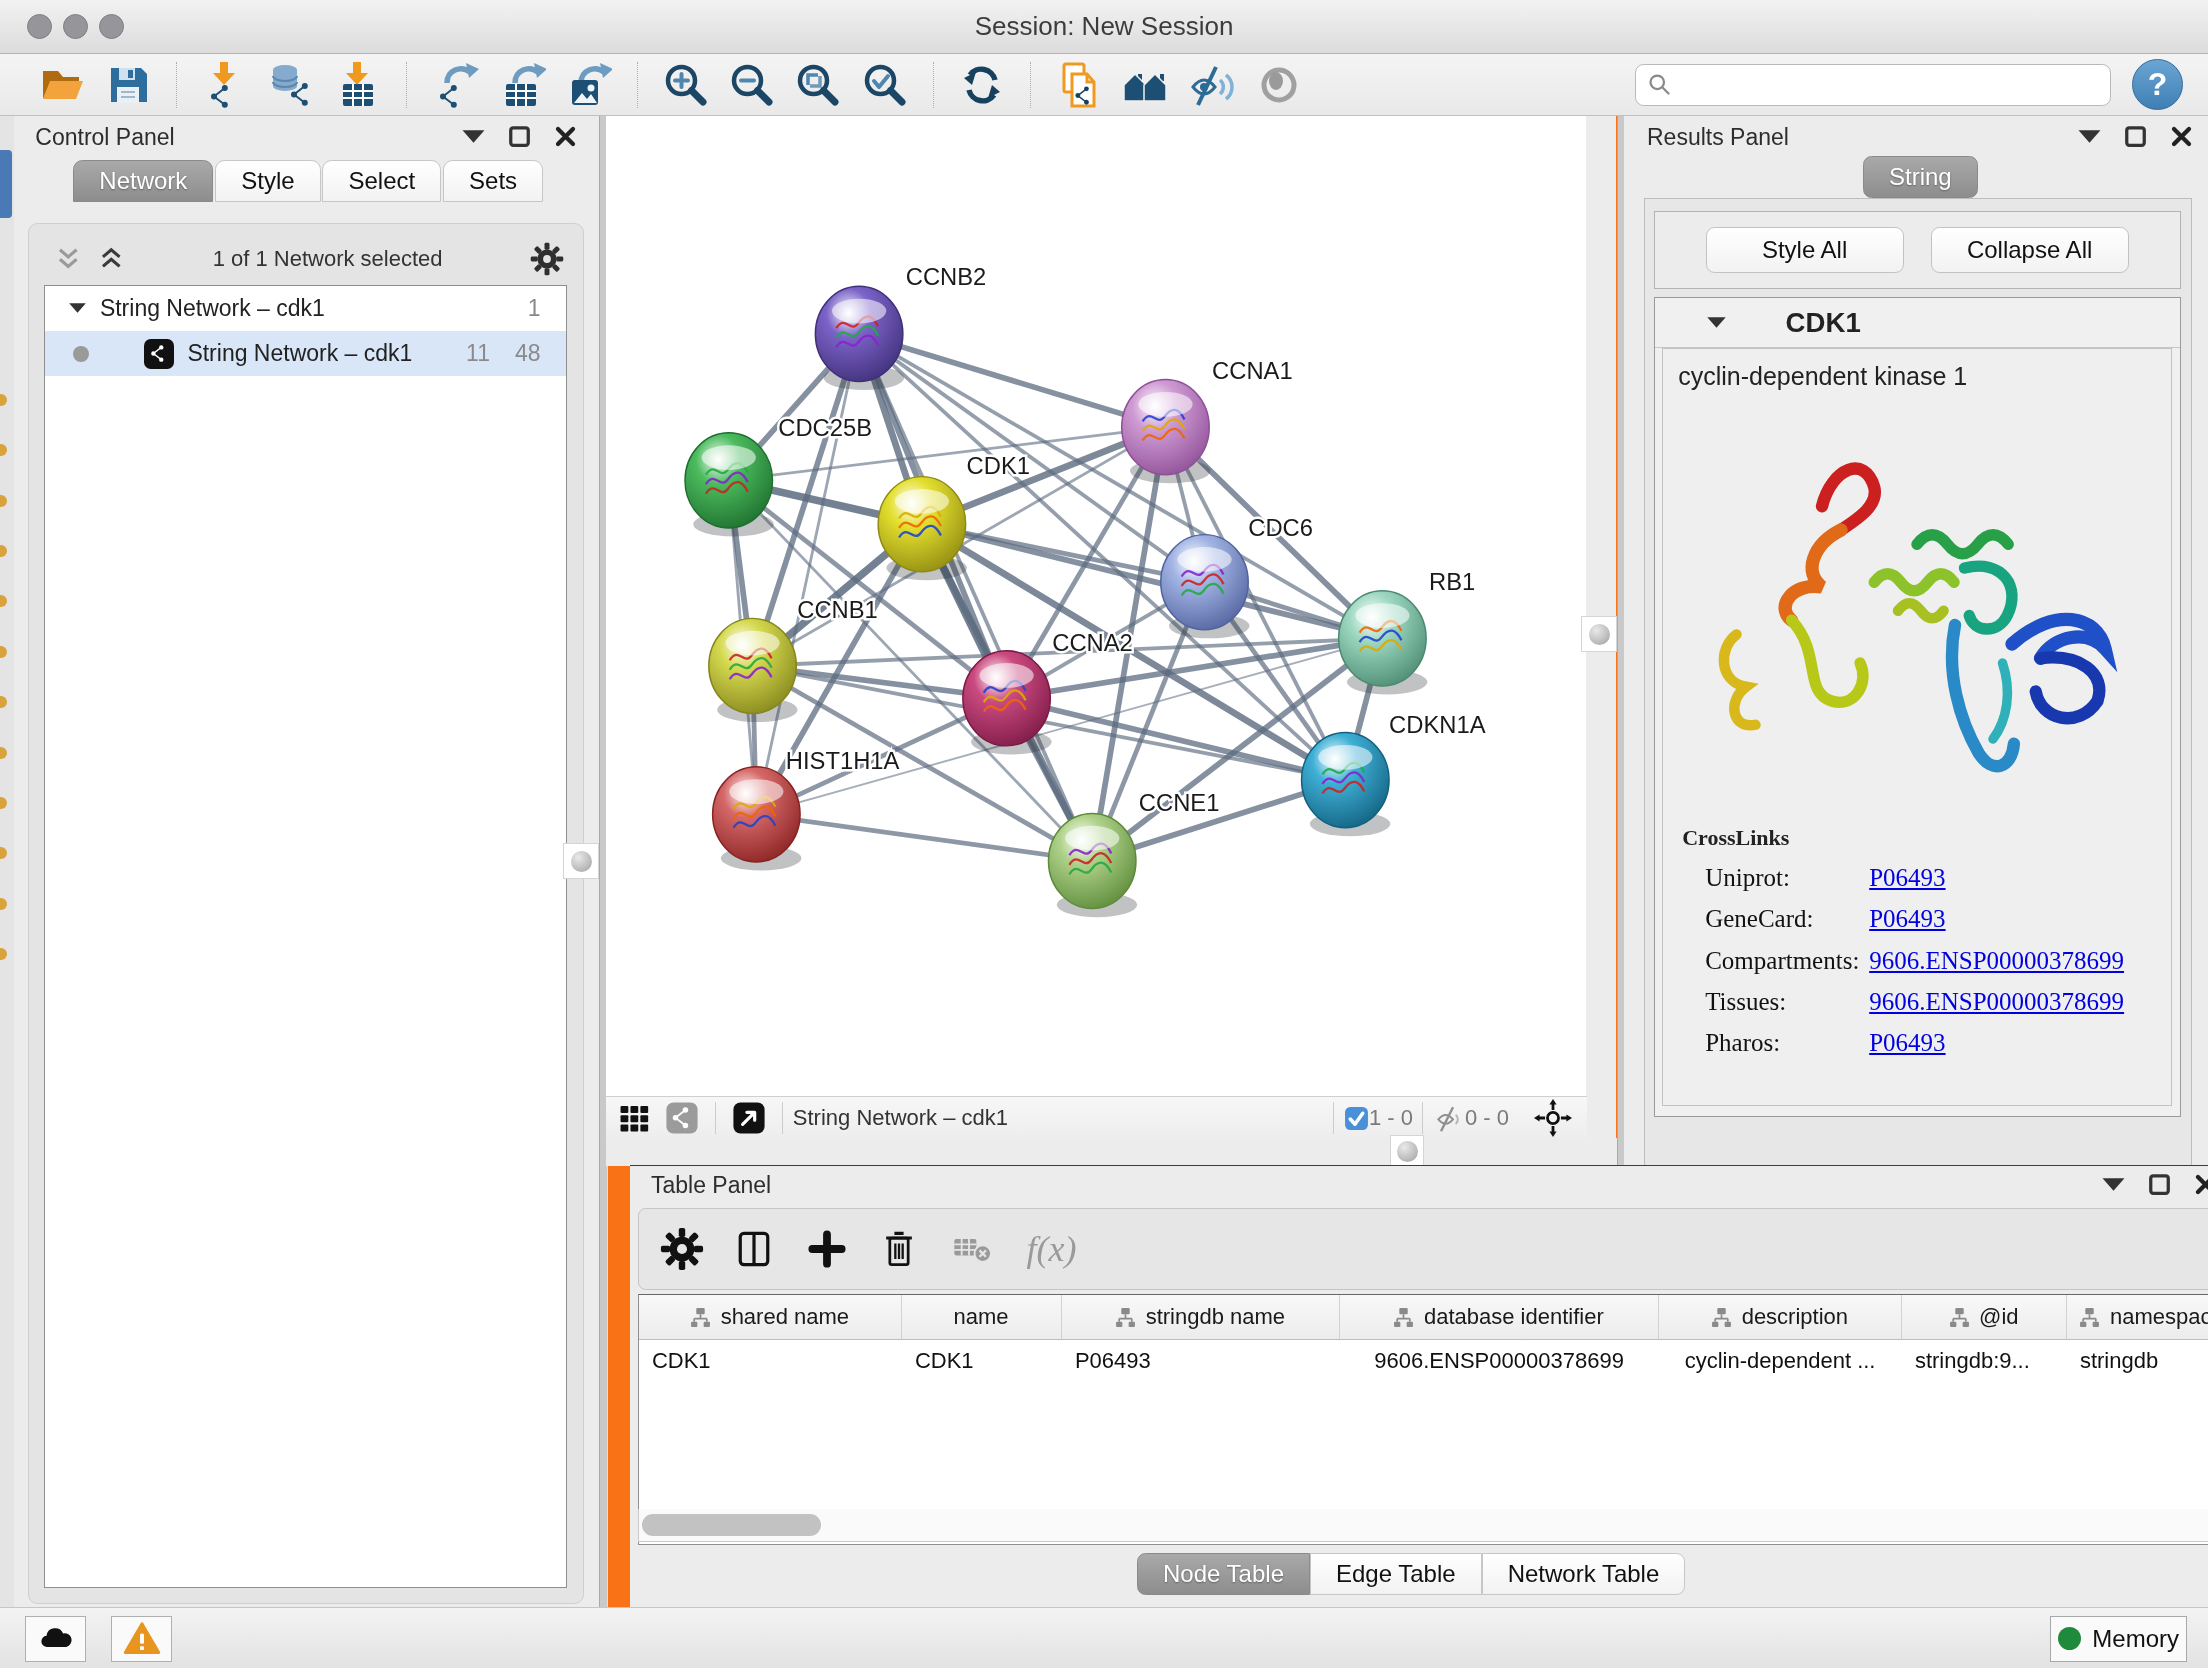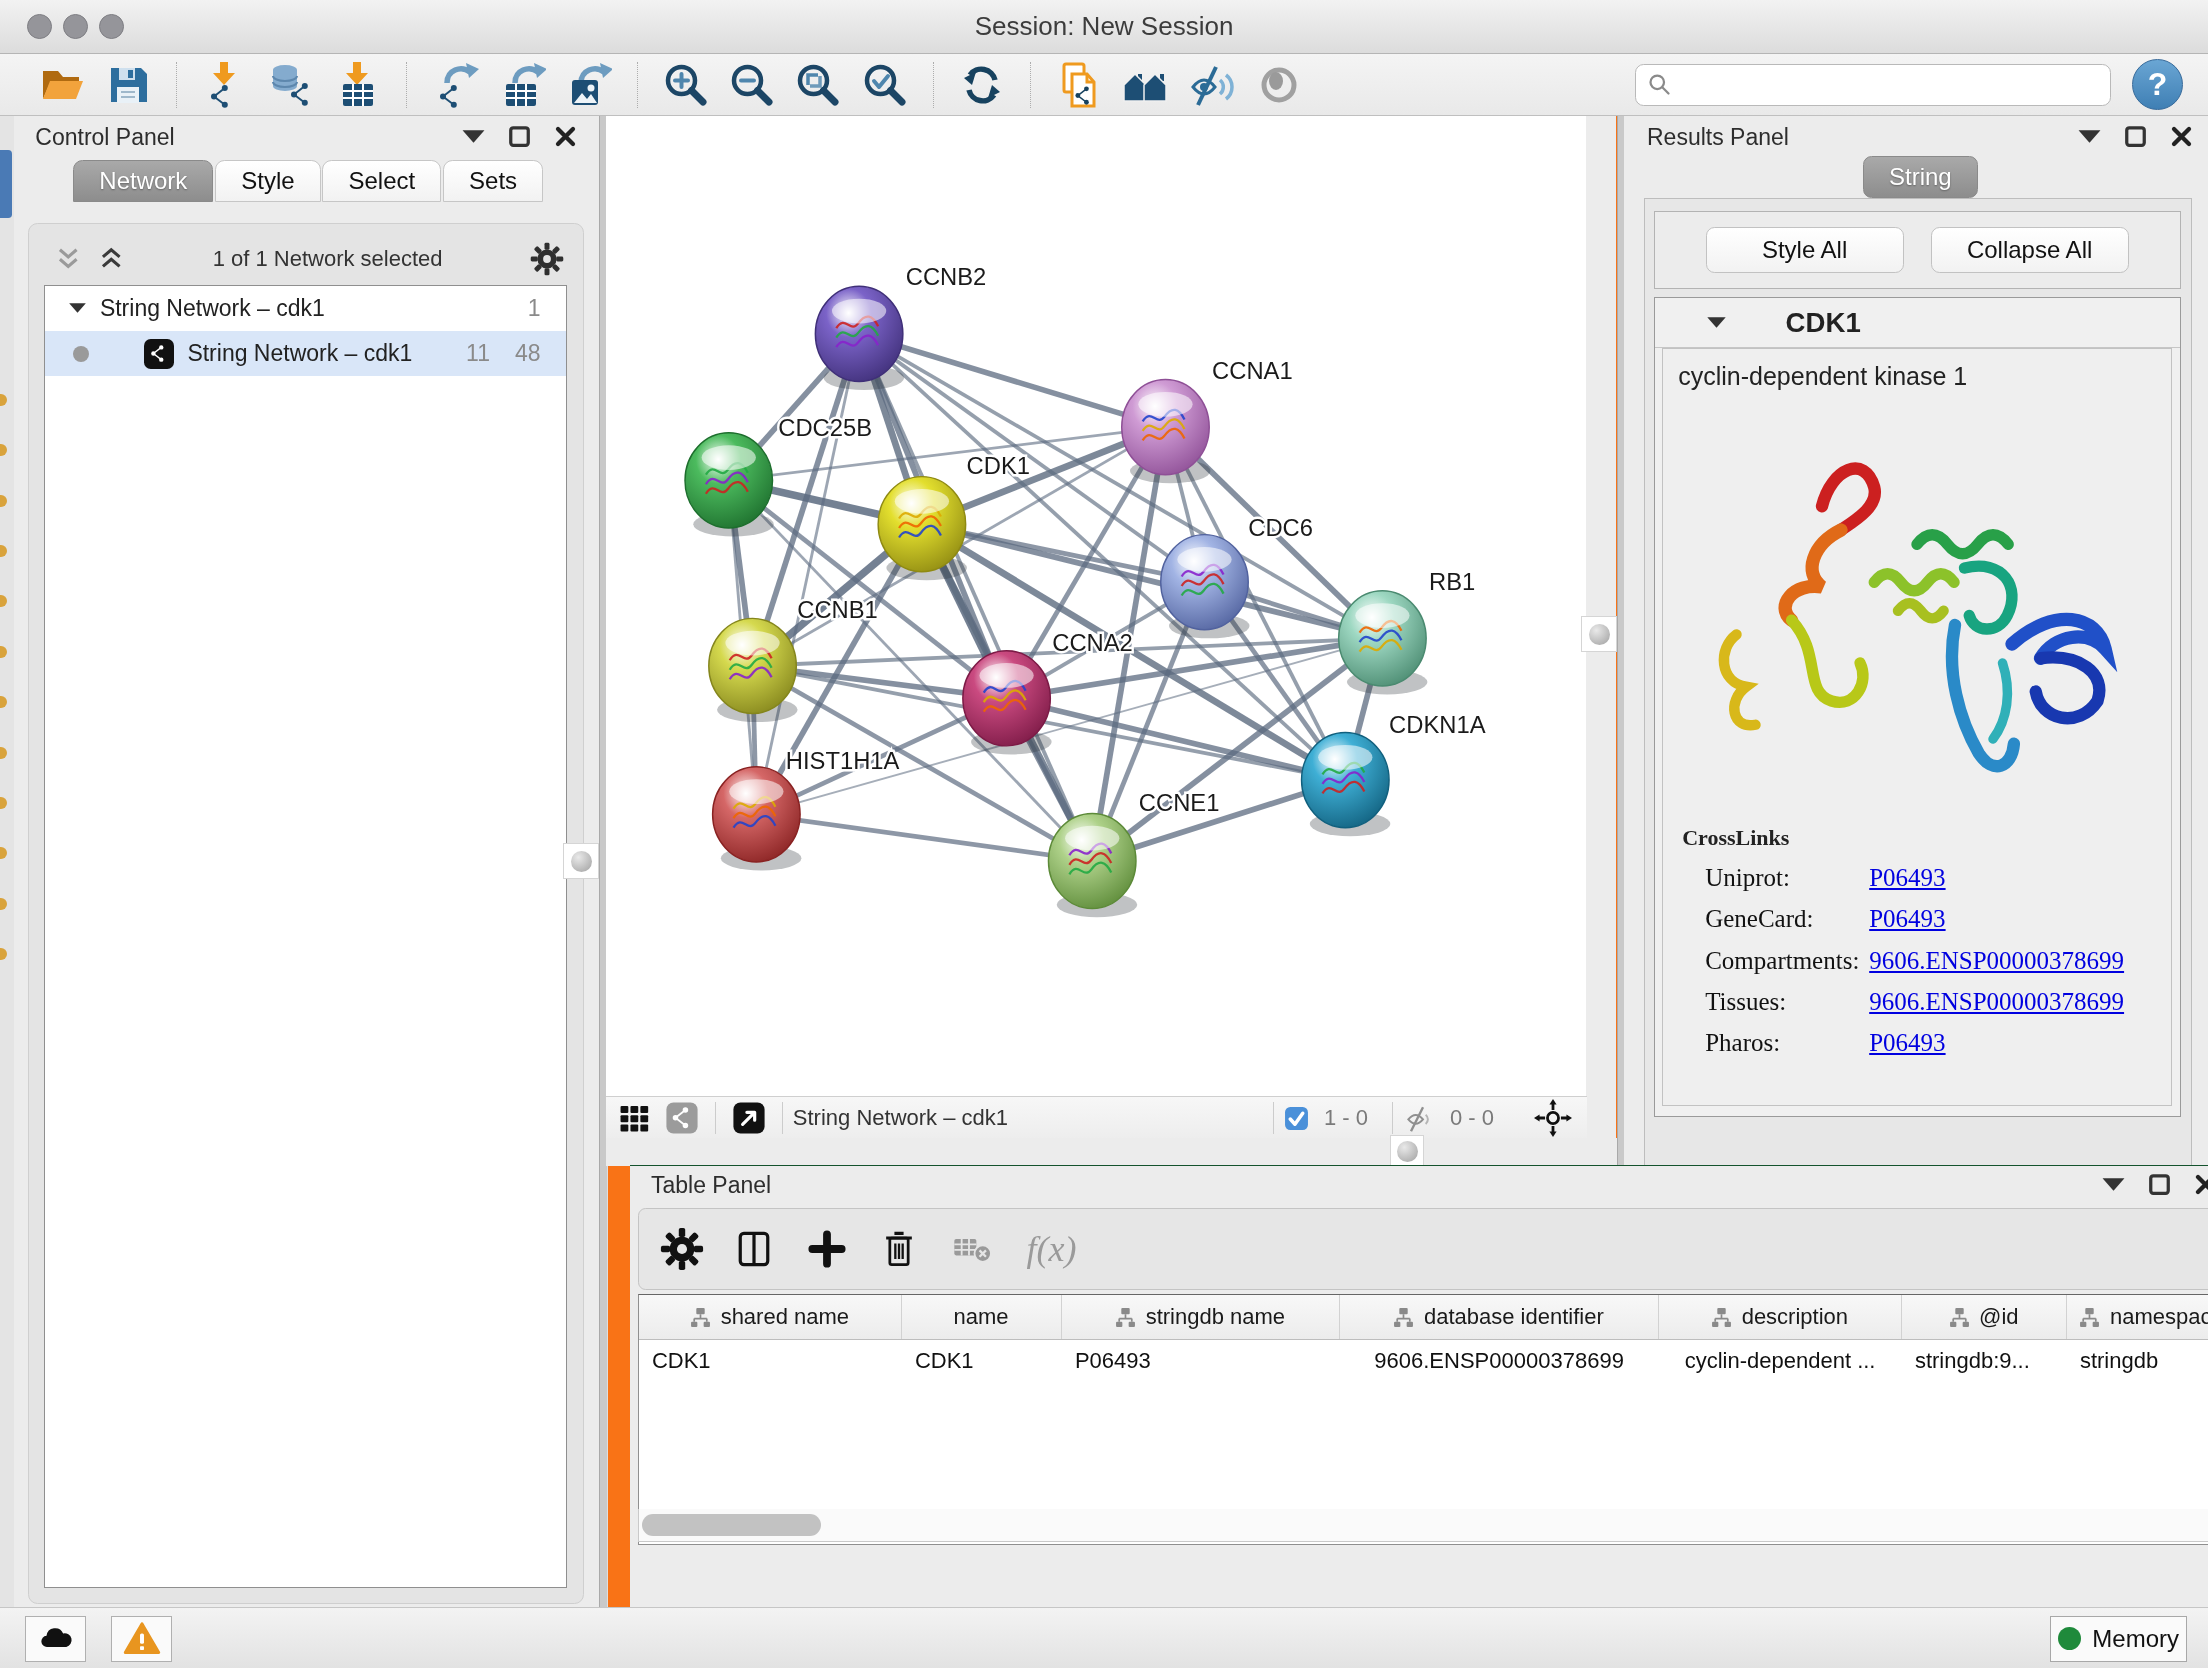--- a/index.html
+++ b/index.html
@@ -60,21 +60,21 @@
   .handle{width:34px;height:34px;background:#fff;border:1px solid #d5d5d5;display:flex;align-items:center;justify-content:center;}
   .handle .knob{width:21px;height:21px;border-radius:50%;background:radial-gradient(circle at 35% 30%,#e9e9e9,#9f9f9f);}
   
   .canvas{left:606px;top:116px;width:981px;height:980px;background:#fff;}
   .canvas-side{left:1586px;top:116px;width:30px;height:1049px;background:#ececec;}
   .net-toolbar{left:606px;top:1096px;width:981px;height:42px;background:linear-gradient(#f7f7f7,#ededed);
       border-top:1px solid #cfcfcf;display:flex;align-items:center;font-size:22px;color:#333;}
   .net-toolbar .ic{width:34px;height:34px;margin:0 6.7px;}
   .net-toolbar .ic svg{width:34px;height:34px;}
   .nt-sep{width:0;height:32px;border-left:1px solid #cccccc;margin:0 9.5px;}
-  .count{color:#7a7a7a;margin:0 15px;}
+  .count{color:#7a7a7a;margin:0 0;}
   .gap-bottom{left:606px;top:1138px;width:1603px;height:27.6px;background:#ececec;}
   
   .results{left:1624px;top:116px;width:585px;height:1049px;background:#ececec;}
   .res-inset{position:absolute;left:20px;top:82px;width:546px;height:982px;background:#e7e7e7;border:1px solid #bdbdbd;}
   .res-card1{position:absolute;left:8.6px;top:12.4px;width:525px;height:76px;background:#ececec;border:1px solid #b3b3b3;
       display:flex;align-items:center;justify-content:center;gap:27px;}
   .res-card2{position:absolute;left:8.6px;top:98px;width:525px;height:818px;background:#f0f0f0;border:1px solid #9a9a9a;}
   .entry-head{height:49px;display:flex;align-items:center;border-bottom:1px solid #c6c6c6;}
   .entry-body{position:absolute;left:7.6px;top:50px;width:508px;height:756px;border:1px solid #c2c2c2;background:#efefef;overflow:hidden;}
   .serif{font-family:"Liberation Serif",serif;}
@@ -933,20 +933,25 @@
             <div class="td" style="width: 319px; flex: 0 0 319px; justify-content: center; padding-left: 0px;">9606.ENSP00000378699</div>
             <div class="td" style="width: 243px; flex: 0 0 243px; justify-content: center; padding-left: 0px;">cyclin-dependent ...</div>
             <div class="td" style="width: 165px; flex: 0 0 165px;">stringdb:9...</div>
             <div class="td" style="width: 171px; flex: 0 0 171px;">stringdb</div>
           </div>
         </div>
     </div>
     <div class="hscroll">
       <span class="hthumb"></span>
     </div>
+    <div class="tp-tabs" id="tp-tabs">
+        <div class="tabbtn sel" style="border-radius: 8.6px 0px 0px 8.6px;">Node Table</div>
+        <div class="tabbtn">Edge Table</div>
+        <div class="tabbtn" style="border-radius: 0px 8.6px 8.6px 0px;">Network Table</div>
+      </div>
   </div>
 
   <div class="abs statusbar">
     <div class="st-btn">
       <span style="width:38px;height:38px">
           <svg viewBox="0 0 48 48" style="width: 100%; height: 100%;">
             <path d="M37 34 H13 a7 7 0 0 1 -1 -14 a11 11 0 0 1 21 -3 a8.5 8.5 0 0 1 4 17 z" fill="#111"></path>
           </svg>
         </span>
     </div>

